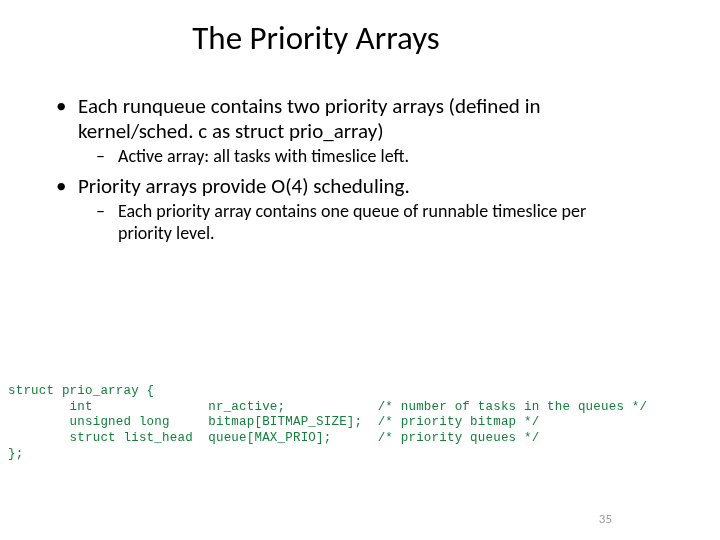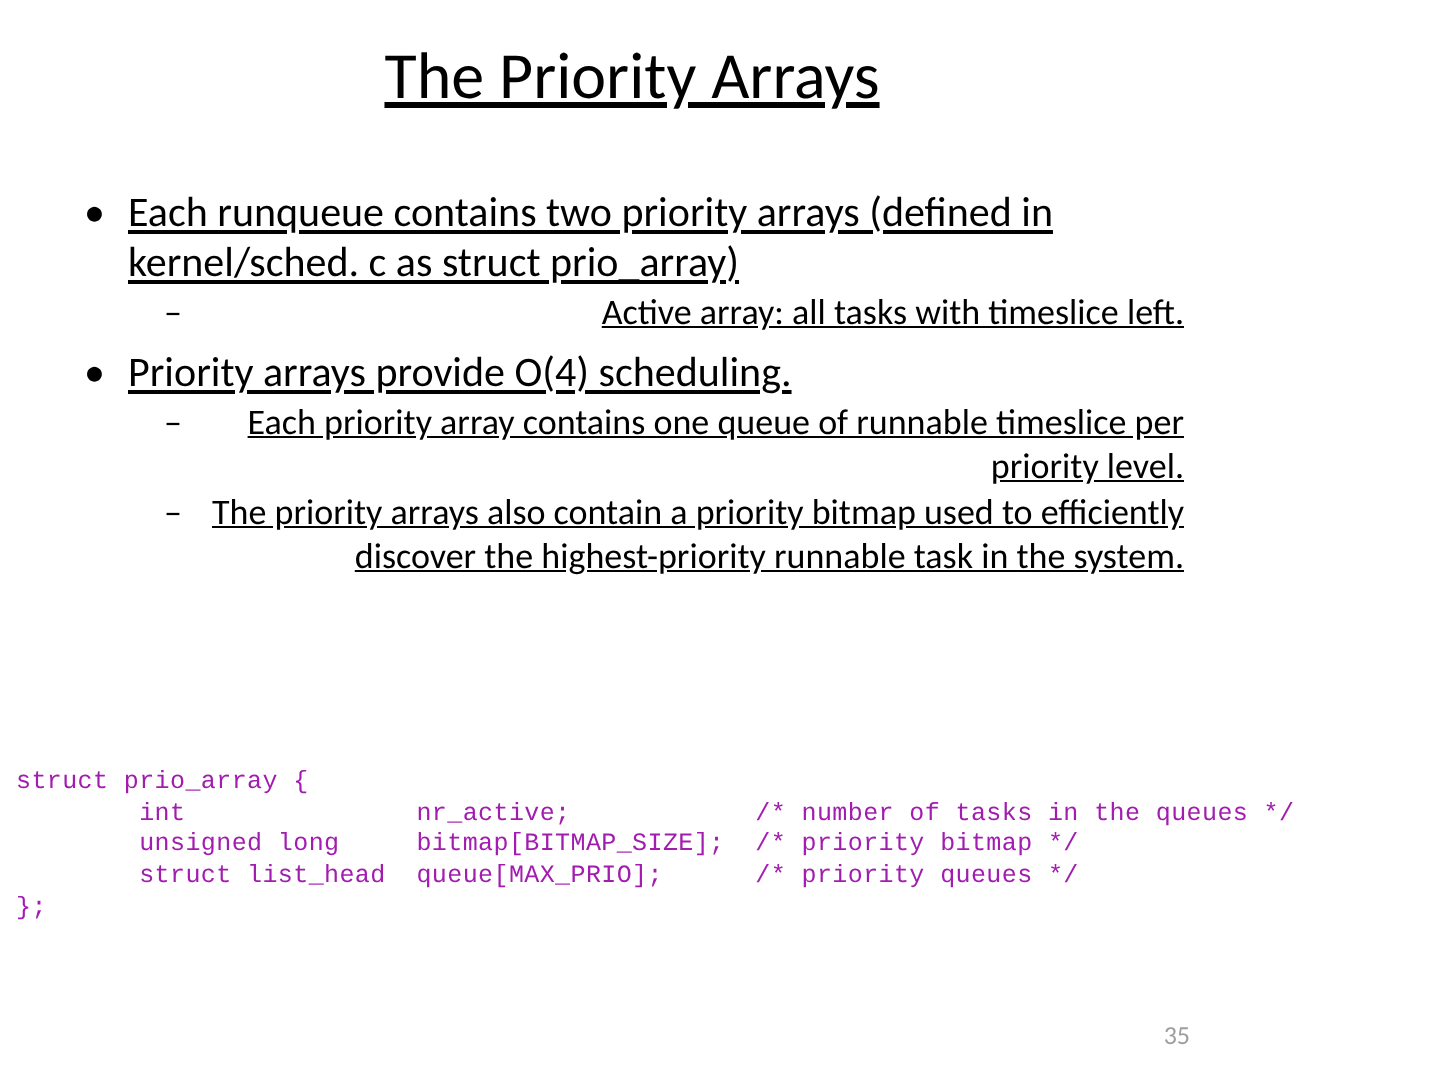--- a/index.html
+++ b/index.html
@@ -11,31 +11,30 @@
     font-family: Calibri, "Segoe UI", Arial, sans-serif;
     color: #000;
     overflow: hidden;
     position: relative;
   }
   .slide {
     width: 632px;
     height: 540px;
     position: relative;
     box-sizing: border-box;
-    text-decoration: underline;
   }
   .title {
     text-align: center;
     font-size: 33px;
     font-weight: 400;
     padding-top: 18px;
     padding-bottom: 10px;
   }
   .body {
-    padding: 26px 40px 0 40px;
+    padding: 26px 40px 0 54px;
     font-size: 21px;
     line-height: 1.2;
   }
   ul.level1 {
     list-style: none;
     padding: 0;
     margin: 0;
   }
   ul.level1 > li {
     position: relative;
@@ -52,42 +51,41 @@
   ul.level2 {
     list-style: none;
     padding: 0;
     margin: 2px 0 6px 0;
     font-size: 18px;
   }
   ul.level2 > li {
     position: relative;
     padding-left: 40px;
     margin-bottom: 2px;
-    text-align: right;
   }
   ul.level2 > li::before {
     content: "–";
     position: absolute;
     left: 18px;
     top: 0;
   }
   .code-block {
     position: absolute;
     left: 8px;
     top: 384px;
     font-family: "Courier New", Courier, monospace;
     font-size: 12.5px;
     line-height: 1.25;
-    color: #a21caf;
+    color: #15803d;
     white-space: pre;
     letter-spacing: 0.2px;
   }
   .page-number {
     position: absolute;
-    right: 37px;
+    right: 20px;
     bottom: 14px;
     font-size: 13px;
     color: #9e9e9e;
   }
 </style>
 </head>
 <body>
 
 <div class="slide">
 
@@ -98,21 +96,20 @@
       <li>
         <span>Each runqueue contains two priority arrays (defined in kernel/sched. c as struct prio_array)</span>
         <ul class="level2">
           <li><span>Active array: all tasks with timeslice left.</span></li>
         </ul>
       </li>
       <li>
         <span>Priority arrays provide O(4) scheduling.</span>
         <ul class="level2">
           <li><span>Each priority array contains one queue of runnable timeslice per priority level.</span></li>
-          <li><span>The priority arrays also contain a priority bitmap used to efficiently discover the highest-priority runnable task in the system.</span></li>
         </ul>
       </li>
     </ul>
   </div>
 
   <div class="code-block">struct prio_array {
         int               nr_active;            /* number of tasks in the queues */
         unsigned long     bitmap[BITMAP_SIZE];  /* priority bitmap */
         struct list_head  queue[MAX_PRIO];      /* priority queues */
 };</div>

